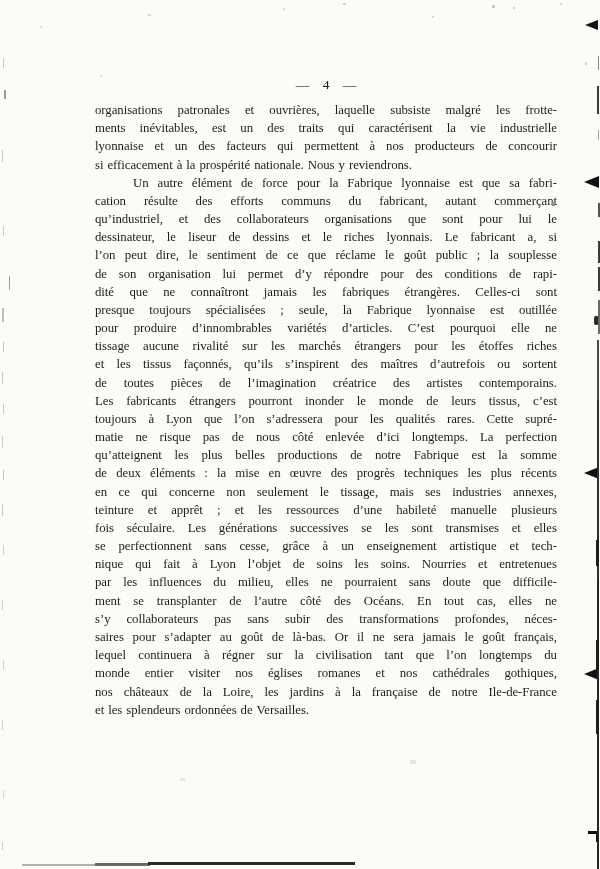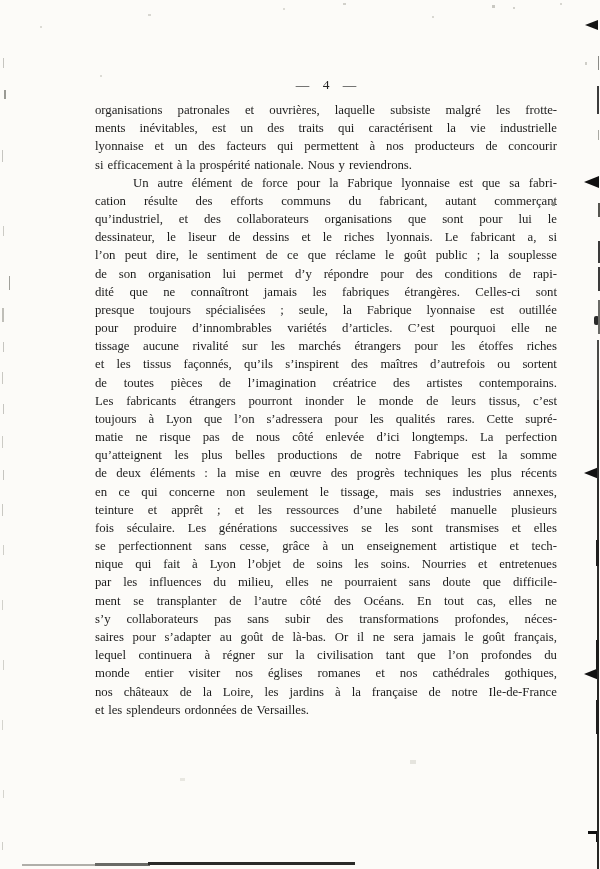--- a/index.html
+++ b/index.html
@@ -441,21 +441,21 @@
         <span>lequel</span>
         <span>continuera</span>
         <span>à</span>
         <span>régner</span>
         <span>sur</span>
         <span>la</span>
         <span>civilisation</span>
         <span>tant</span>
         <span>que</span>
         <span>l’on</span>
-        <span>profondes</span>
+        <span>longtemps</span>
         <span>du</span>
       </div>
       <div class="tl">
         <span>monde</span>
         <span>entier</span>
         <span>visiter</span>
         <span>nos</span>
         <span>églises</span>
         <span>romanes</span>
         <span>et</span>

